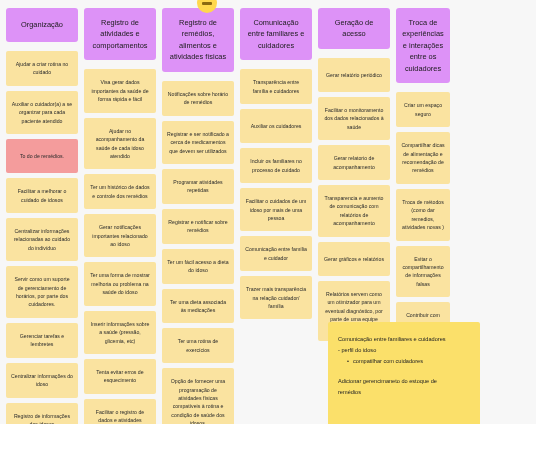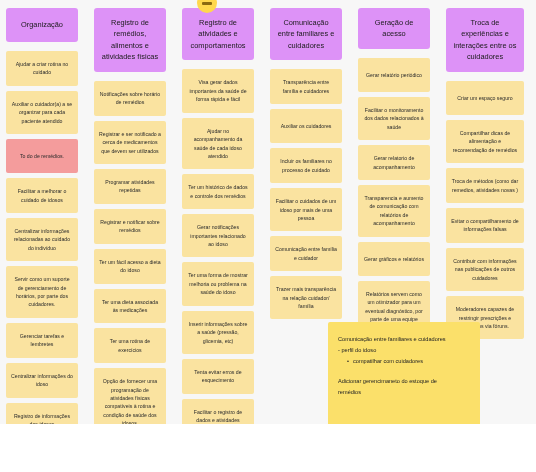--- a/index.html
+++ b/index.html
@@ -36,31 +36,31 @@
     height: 3px;
     border-radius: 1px;
     background: #8a6a10;
   }
   #columns {
     position: absolute;
     left: 0; top: 0;
     width: 536px;
     display: flex;
     padding: 8px 6px 0 6px;
-    gap: 16px;
+    gap: 6px;
     align-items: flex-start;
   }
   .column {
     width: 72px;
     display: flex;
     flex-direction: column;
     gap: 5px;
     flex: 0 0 auto;
   }
-  .column.wide { width: 78px; }
+  .column.wide { width: 54px; }
   .col-header {
     background: #dd92f7;
     color: #1a1a1a;
     border-radius: 3px;
     padding: 9px 4px;
     text-align: center;
     font-size: 7.4px;
     line-height: 1.55;
     min-height: 34px;
     display: flex;
@@ -126,46 +126,46 @@
           <div class="card accent-red">To do de remédios.</div>
           <div class="card">Facilitar a melhorar o cuidado de idosos</div>
           <div class="card">Centralizar informações relacionadas ao cuidado do indivíduo</div>
           <div class="card">Servir como um suporte de gerenciamento de horários, por parte dos cuidadores.</div>
           <div class="card">Gerenciar tarefas e lembretes</div>
           <div class="card">Centralizar informações do idoso</div>
           <div class="card">Registro de informações dos idosos</div>
         </div>
       </div>
       <div class="column">
+        <div class="col-header">Registro de atividades e comportamentos</div>
+        <div class="col-cards">
+          <div class="card">Visa gerar dados importantes da saúde de forma rápida e fácil</div>
+          <div class="card">Ajudar no acompanhamento da saúde de cada idoso atendido</div>
+          <div class="card">Ter um histórico de dados e controle dos remédios</div>
+          <div class="card">Gerar notificações importantes relacionado ao idoso</div>
+          <div class="card">Ter uma forma de mostrar melhoria ou problema na saúde do idoso</div>
+          <div class="card">Inserir informações sobre a saúde (pressão, glicemia, etc)</div>
+          <div class="card">Tenta evitar erros de esquecimento</div>
+          <div class="card">Facilitar o registro de dados e atividades</div>
+        </div>
+      </div>
+      <div class="column">
         <div class="col-header">Registro de remédios, alimentos e atividades físicas</div>
         <div class="col-cards">
           <div class="card">Notificações sobre horário de remédios</div>
           <div class="card">Registrar e ser notificado a cerca de medicamentos que devem ser utilizados</div>
           <div class="card">Programar atividades repetidas</div>
           <div class="card">Registrar e notificar sobre remédios</div>
           <div class="card">Ter um fácil acesso a dieta do idoso</div>
           <div class="card">Ter uma dieta associada às medicações</div>
           <div class="card">Ter uma rotina de exercícios</div>
           <div class="card">Opção de fornecer uma programação de atividades físicas compatíveis à rotina e condição de saúde dos idosos.</div>
         </div>
       </div>
       <div class="column">
-        <div class="col-header">Registro de atividades e comportamentos</div>
-        <div class="col-cards">
-          <div class="card">Visa gerar dados importantes da saúde de forma rápida e fácil</div>
-          <div class="card">Ajudar no acompanhamento da saúde de cada idoso atendido</div>
-          <div class="card">Ter um histórico de dados e controle dos remédios</div>
-          <div class="card">Gerar notificações importantes relacionado ao idoso</div>
-          <div class="card">Ter uma forma de mostrar melhoria ou problema na saúde do idoso</div>
-          <div class="card">Inserir informações sobre a saúde (pressão, glicemia, etc)</div>
-          <div class="card">Tenta evitar erros de esquecimento</div>
-          <div class="card">Facilitar o registro de dados e atividades</div>
-        </div>
-      </div>
-      <div class="column">
         <div class="col-header">Comunicação entre familiares e cuidadores</div>
         <div class="col-cards">
           <div class="card">Transparência entre família e cuidadores</div>
           <div class="card">Auxiliar os cuidadores</div>
           <div class="card">Incluir os familiares no processo de cuidado</div>
           <div class="card">Facilitar o cuidados de um idoso por mais de uma pessoa</div>
           <div class="card">Comunicação entre família e cuidador</div>
           <div class="card">Trazer mais transparência na relação cuidador/ família</div>
         </div>
       </div>

